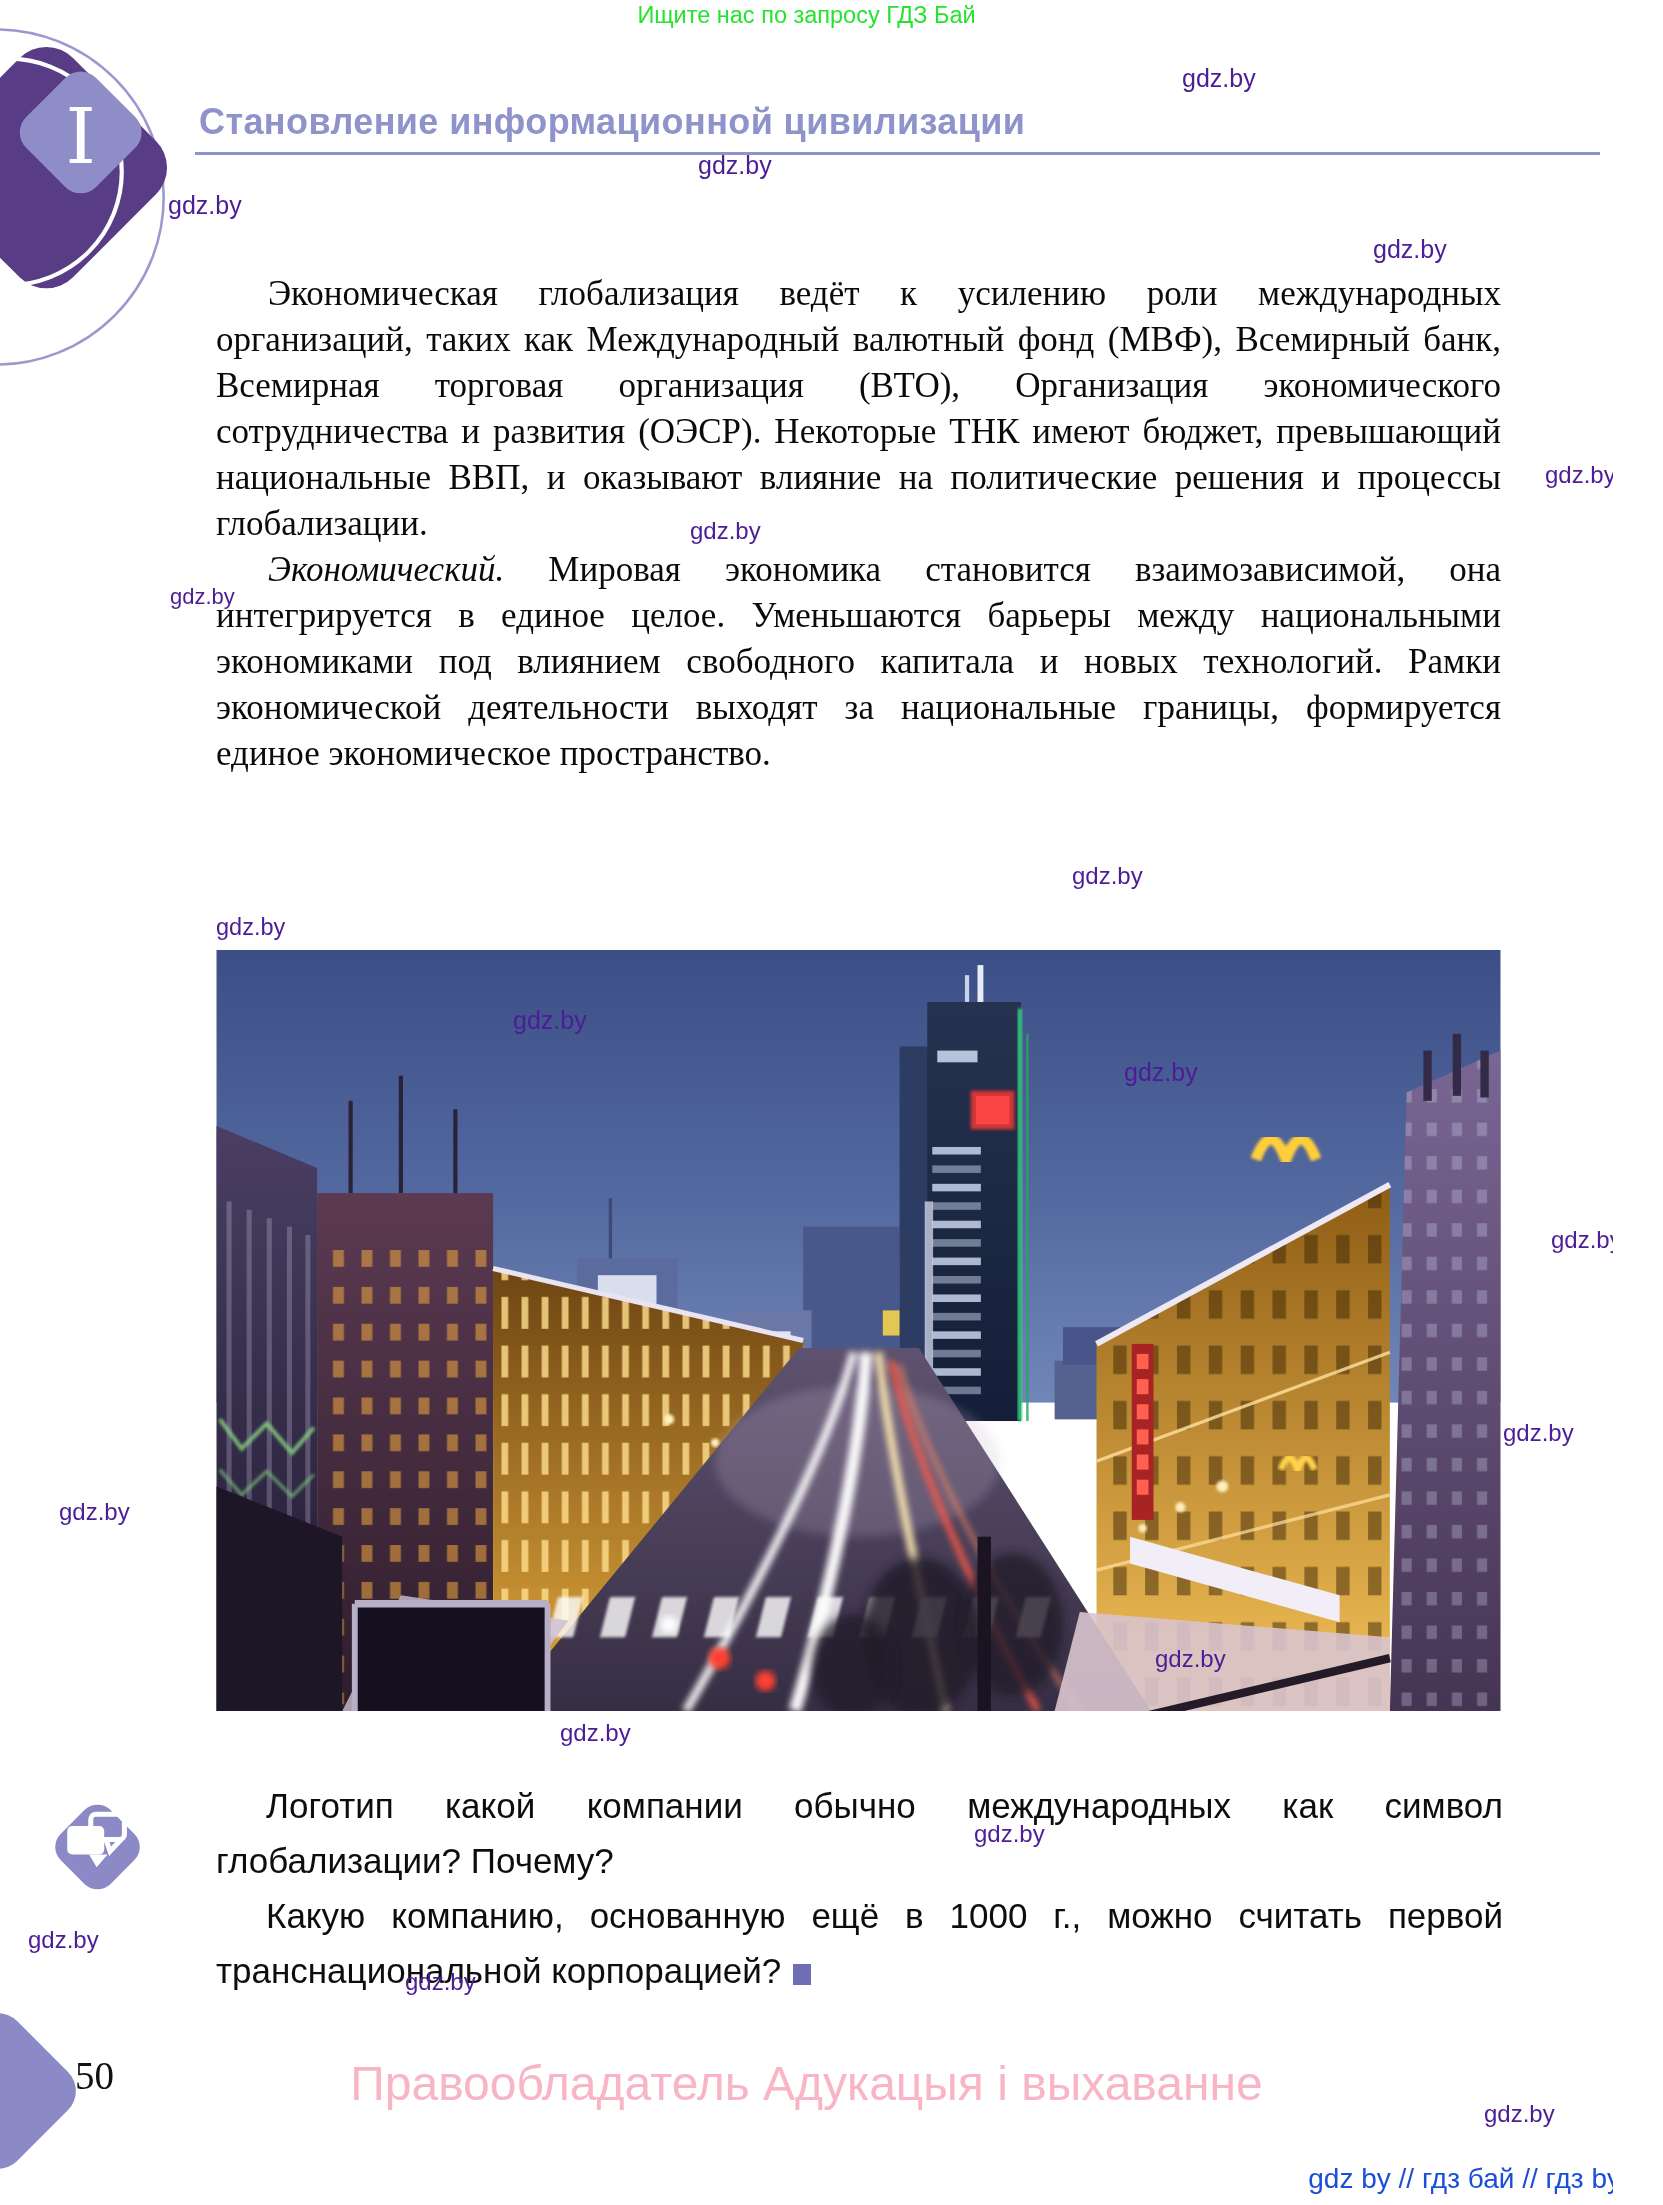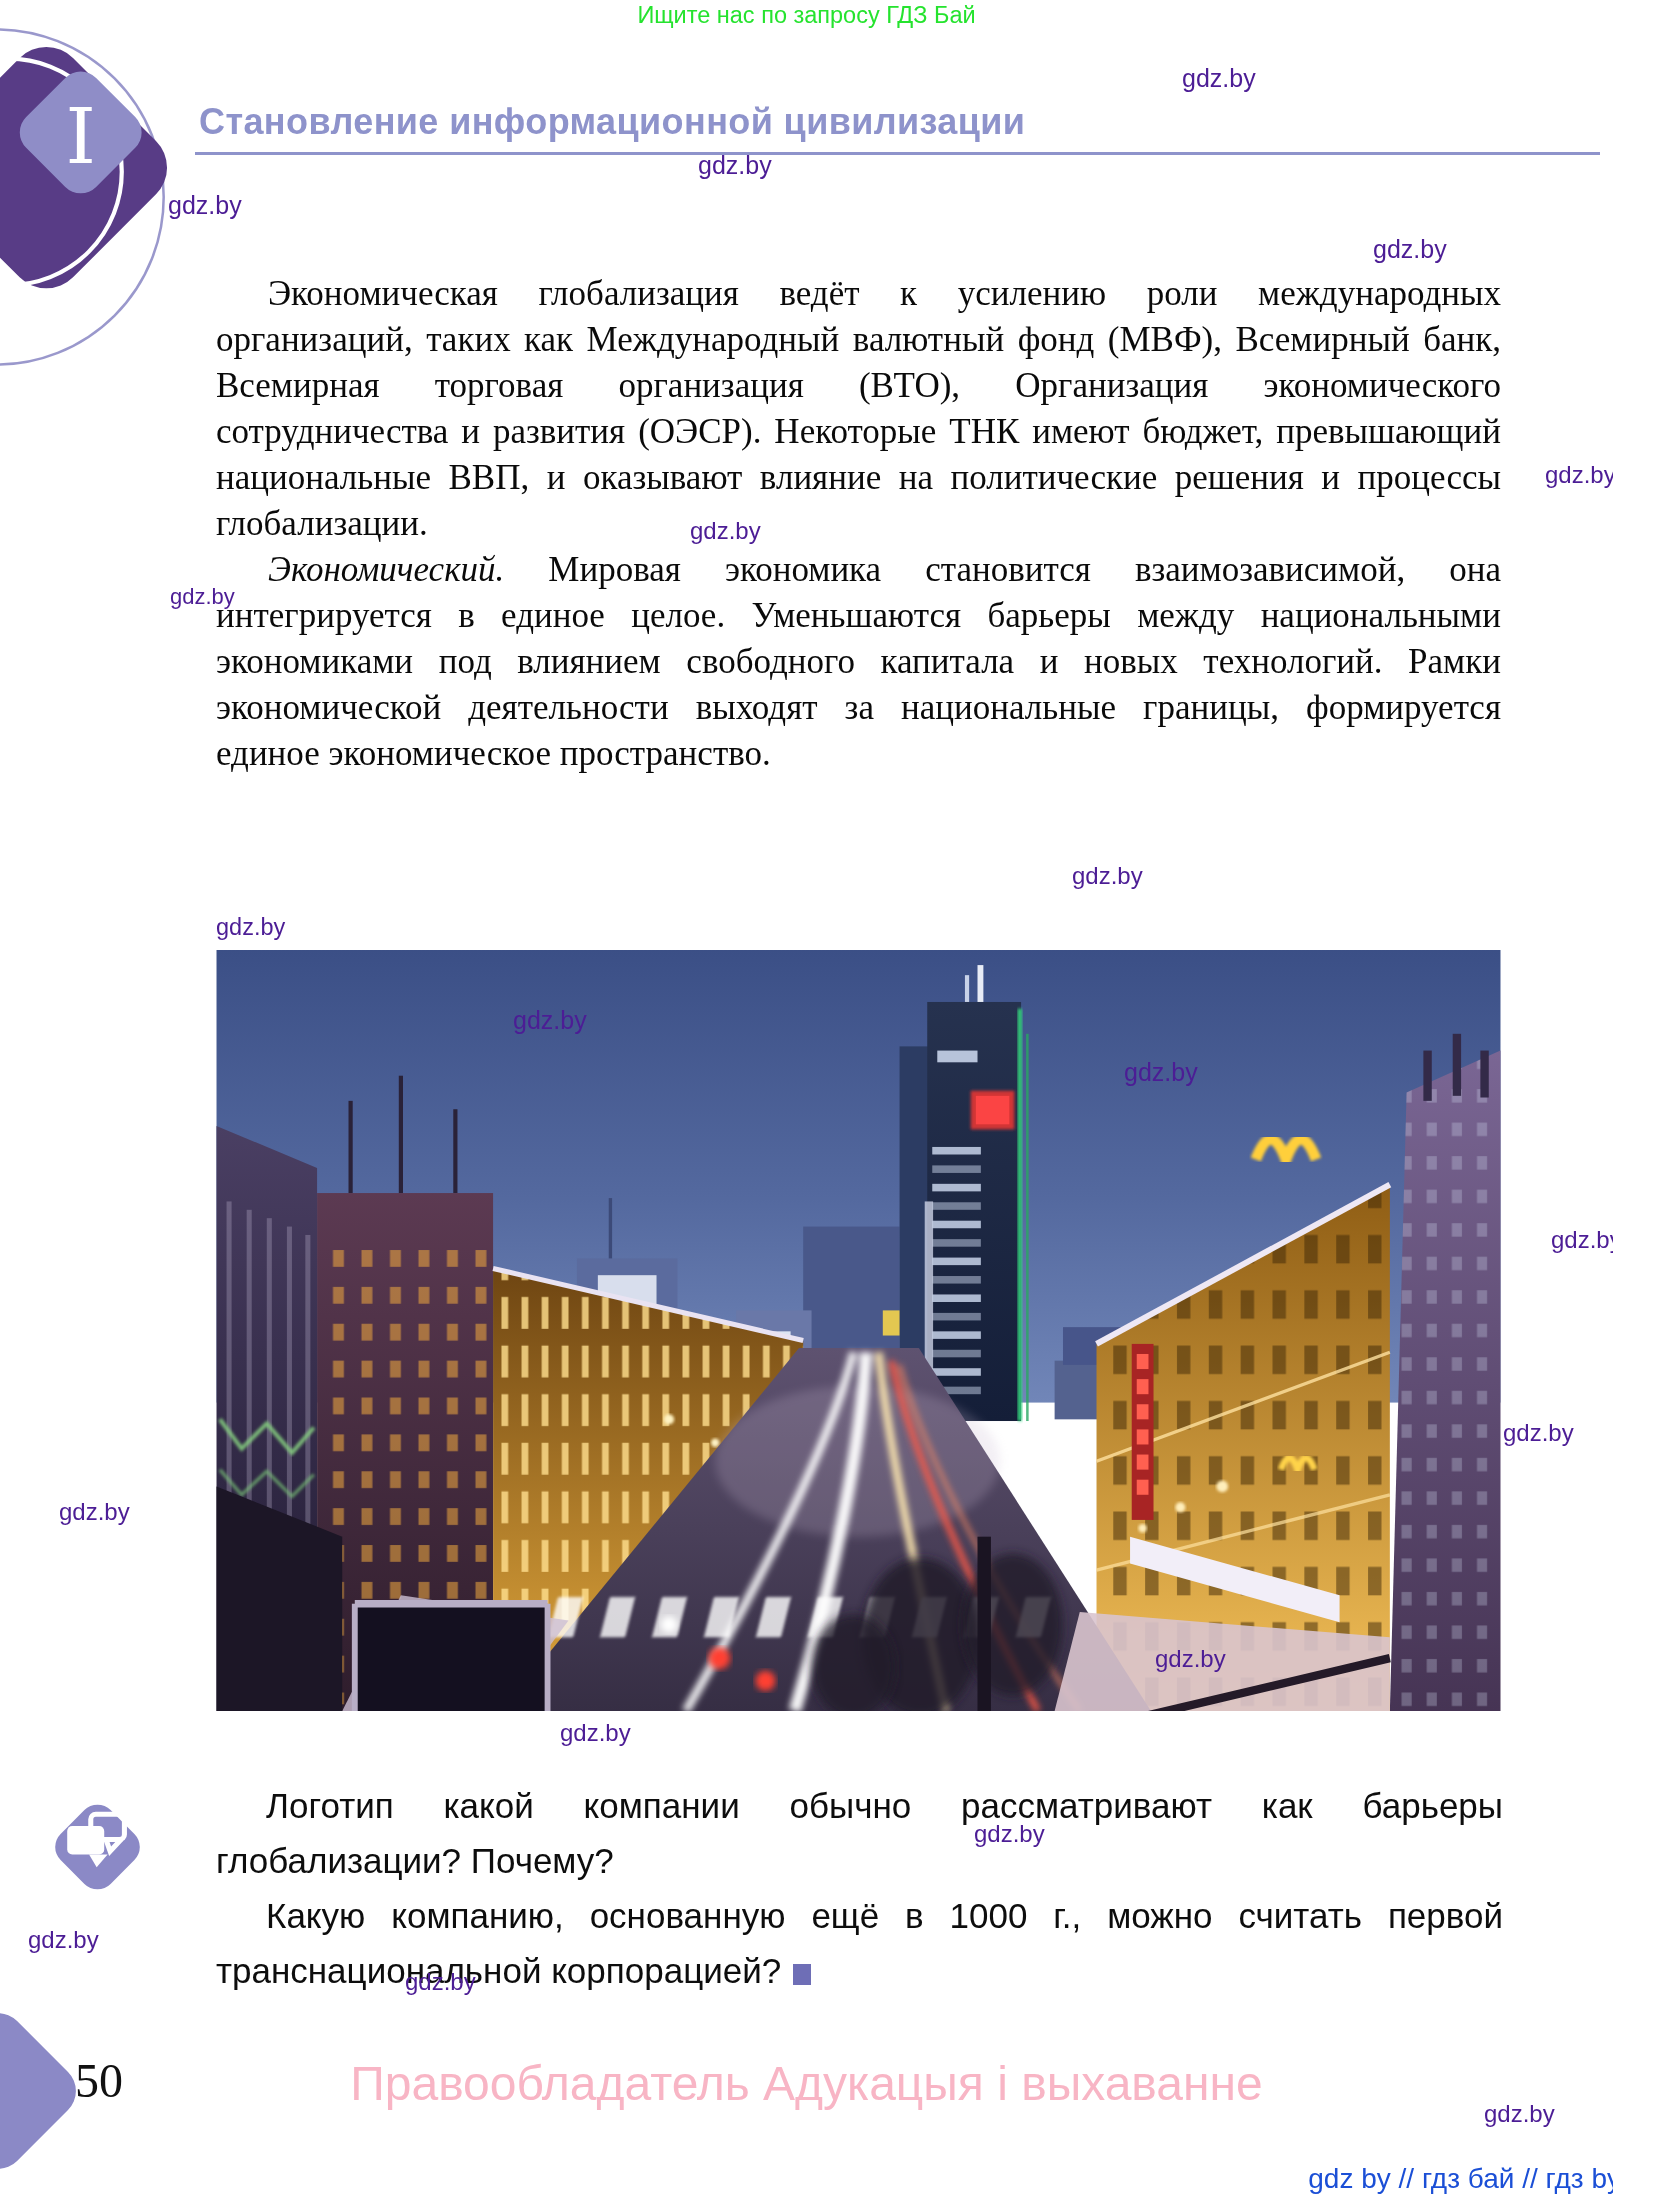--- a/index.html
+++ b/index.html
@@ -29,21 +29,21 @@
   .q-icon{position:absolute;left:47px;top:1794px;}
   .questions{position:absolute;left:216px;top:1778px;width:1287px;
              font-size:35px;line-height:55px;text-align:justify;color:#0d0d0d;}
   .questions p{margin:0;text-indent:50px;}
   .endsq{display:inline-block;width:18.4px;height:21px;background:#6e6eb6;
          margin-left:11.7px;vertical-align:-1.7px;}
   
   .page-tab{position:absolute;left:-65px;top:2028px;width:126px;height:126px;
             background:#8b89c6;border-radius:27px;transform:rotate(45deg);}
   .page-num{position:absolute;left:75px;top:2053px;font-family:"Liberation Serif",serif;
-            font-size:48px;color:#111;}
+            font-size:39px;color:#111;}
   .copyright{position:absolute;left:0;top:2056px;width:100%;text-align:center;
              font-size:48px;color:#f8b5c5;}
   .links{position:absolute;left:8px;top:2163px;width:100%;text-align:right;
          font-size:28px;font-weight:500;color:#1b4fd6;}
 </style>
 </head>
 <body>
 
 <div class="page">
 
@@ -268,21 +268,21 @@
 
   <svg class="q-icon" width="101" height="106" viewBox="0 0 120 126">
     <rect x="18" y="21" width="84" height="84" rx="22" transform="rotate(45 60 63)" fill="#8b89c6"></rect>
     <rect x="52" y="24" width="40" height="30" rx="6" fill="none" stroke="#ffffff" stroke-width="6"></rect>
     <polyline points="70,54 75,68 88,54" fill="none" stroke="#ffffff" stroke-width="6"></polyline>
     <rect x="24" y="38" width="44" height="34" rx="6" fill="#ffffff"></rect>
     <path d="M50,72 l9,15 l13,-15 z" fill="#ffffff"></path>
   </svg>
 
   <div class="questions">
-    <p>Логотип какой компании обычно рассматривают как барьеры глобализации? Почему?</p>
+    <p>Логотип какой компании обычно международных как символ глобализации? Почему?</p>
     <p><span>Какую компанию, основанную ещё в 1000 г., можно считать первой транснациональной корпорацией?</span><span class="endsq"></span></p>
   </div>
 
   <div class="page-tab"></div>
   <div class="page-num">50</div>
   <div class="copyright">Правообладатель Адукацыя і выхаванне</div>
   <div class="links">gdz by  //  гдз бай  //  гдз by</div>
 
   <div id="wm-layer">
       <span class="wm" style="left: 1182px; top: 64px; font-size: 25px;">gdz.by</span>

